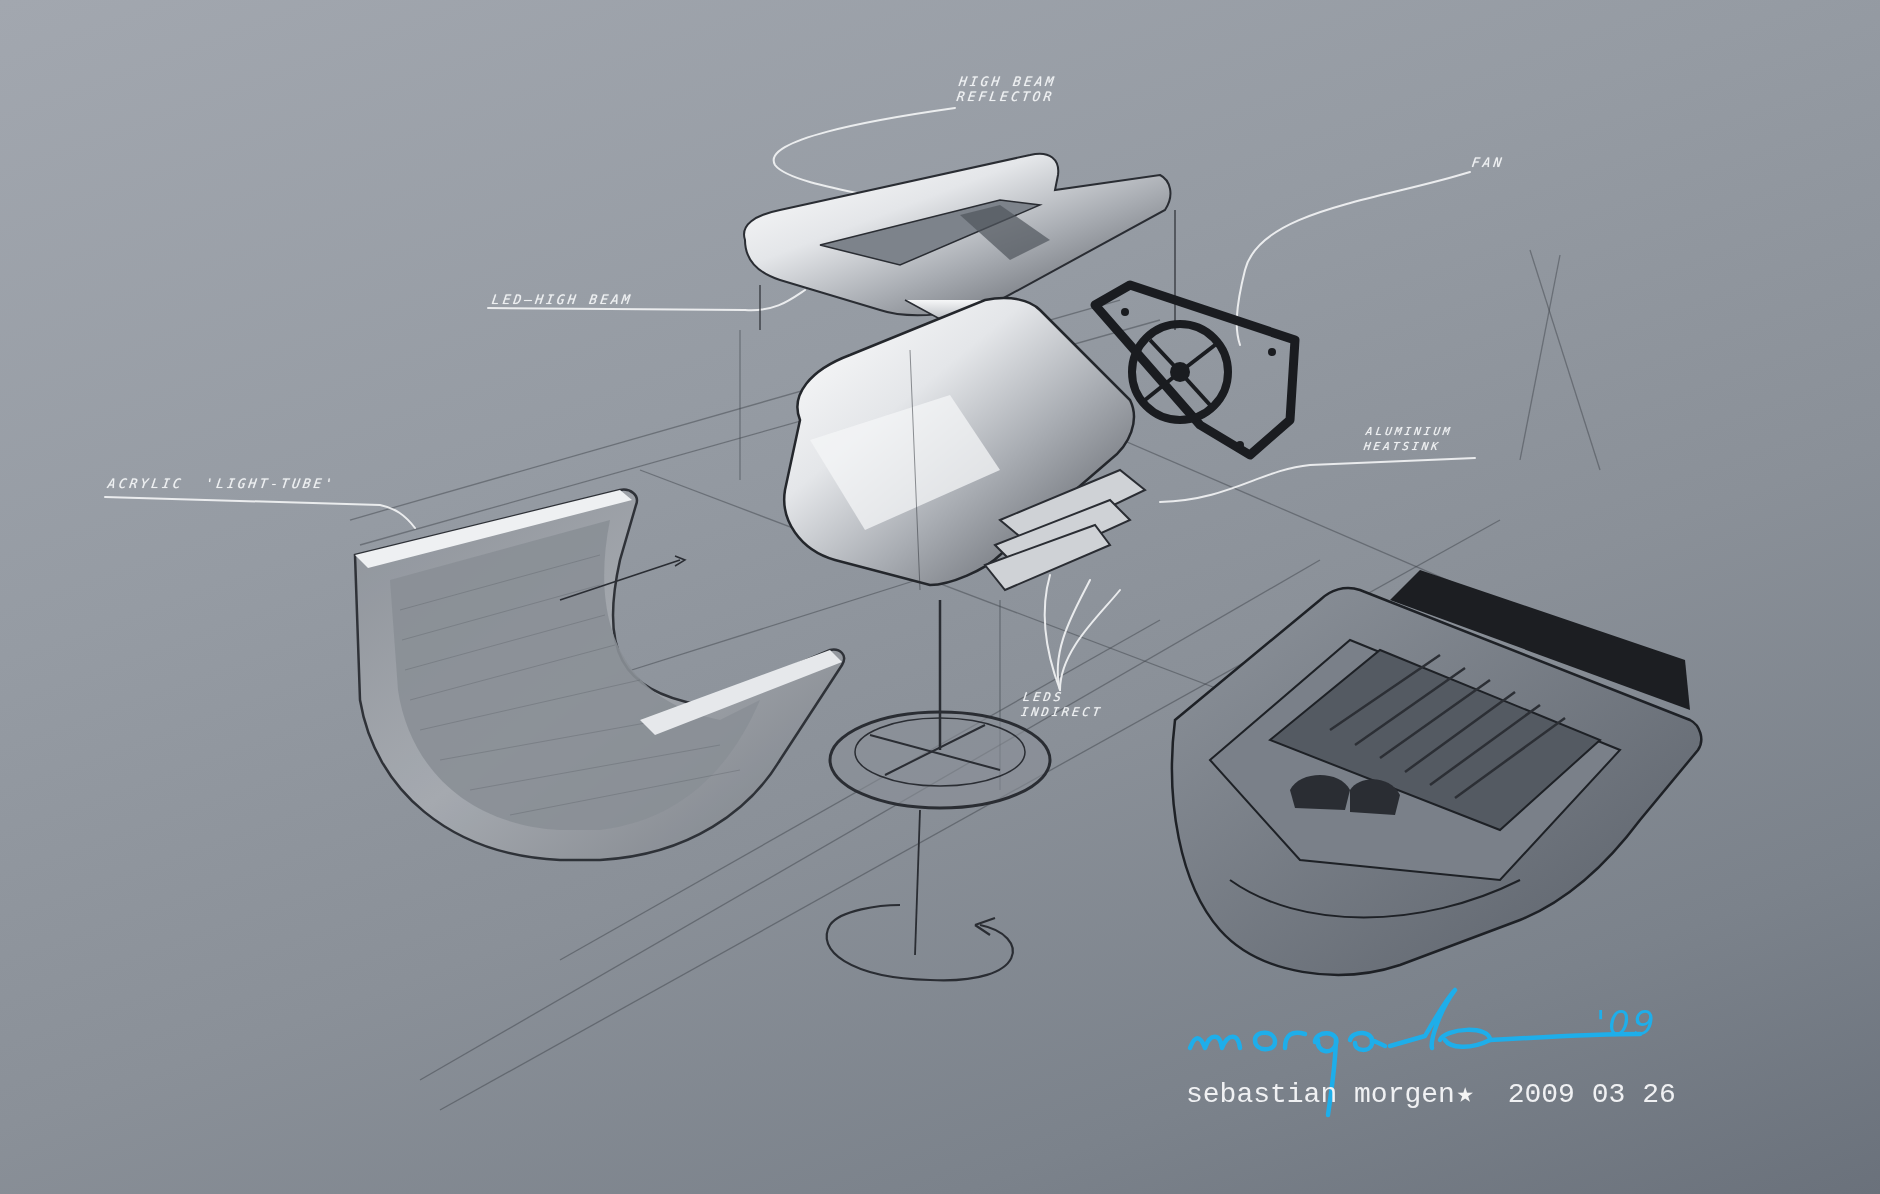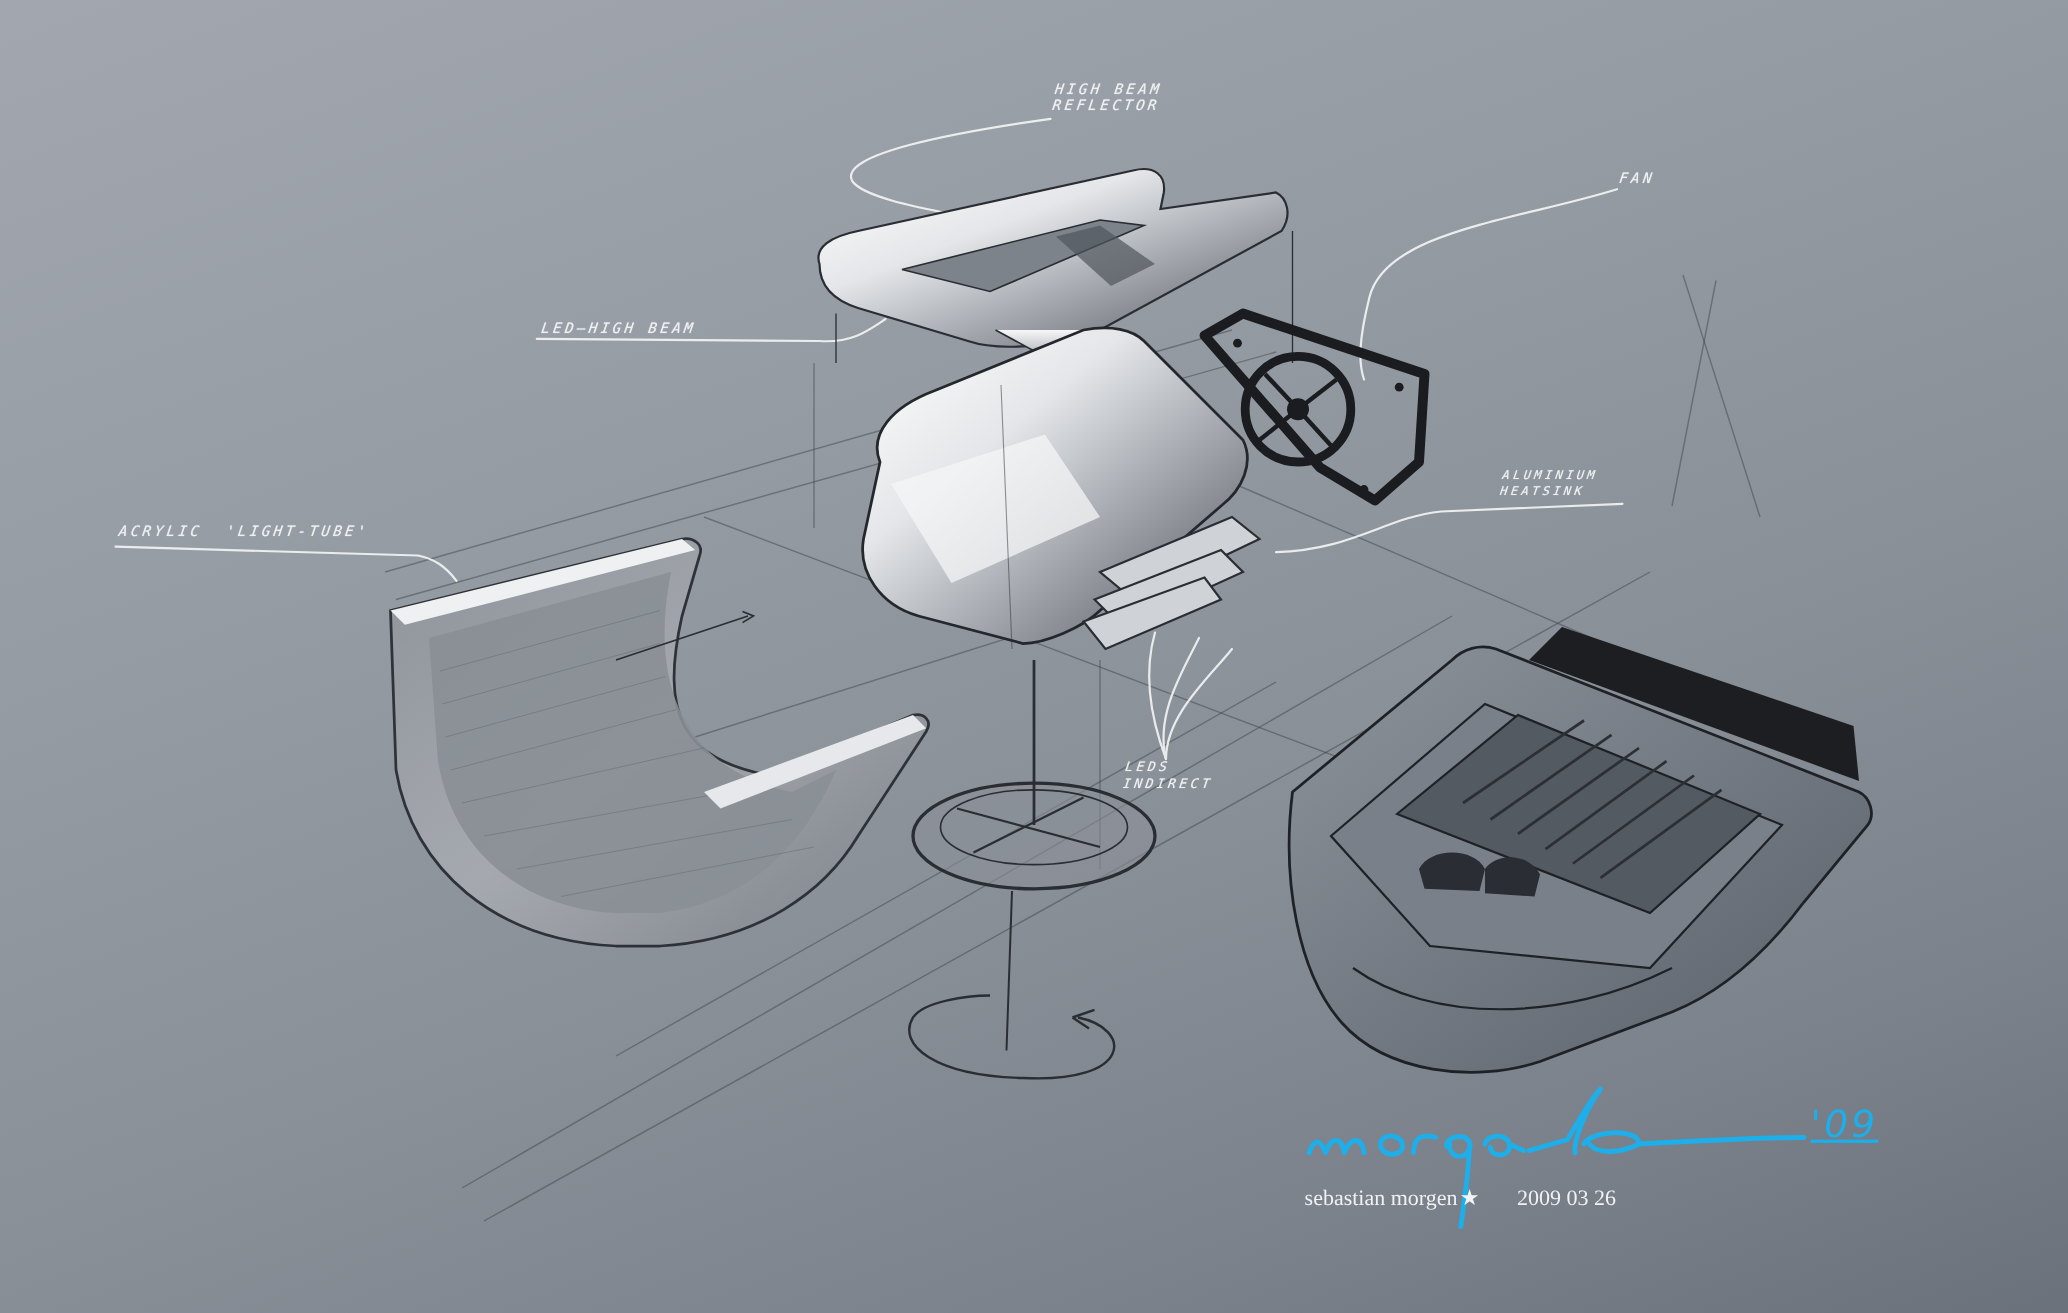--- a/index.html
+++ b/index.html
@@ -10,26 +10,26 @@
     }
     .canvas { position: absolute; left: 0; top: 0; width: 1880px; height: 1194px; }
     .label {
       position: absolute; color: #eef0f2; font-family: "DejaVu Sans Mono", monospace;
       font-size: 13px; letter-spacing: 3px; text-transform: uppercase; font-style: italic;
       line-height: 15px; white-space: pre; transform: skewX(-8deg);
       text-shadow: 0 0 1px rgba(255,255,255,0.6);
     }
     .credit {
       position: absolute; left: 1186px; top: 1076px; color: #f0f1f3;
-      font-family: Liberation Serif, serif; font-size: 20px; white-space: nowrap;
+      font-family: Liberation Mono, monospace; font-size: 28px; white-space: nowrap;
     }
     .credit .star { color: #f4f4f4; margin: 0 34px 0 2px; }
     .sig-year {
-      position: absolute; left: 1646px; top: 1003px; color: #1eaeea;
-      font-family: "DejaVu Sans", sans-serif; font-style: italic; font-size: 34px; letter-spacing: 3px; text-decoration: underline;
+      position: absolute; left: 1596px; top: 1003px; color: #1eaeea;
+      font-family: "DejaVu Sans", sans-serif; font-style: italic; font-size: 34px; letter-spacing: 3px;
     }
   </style>
 </head>
 <body>
 
 <svg class="canvas" viewBox="0 0 1880 1194" xmlns="http://www.w3.org/2000/svg">
   <defs>
     <linearGradient id="chrome" x1="0" y1="0" x2="1" y2="1">
       <stop offset="0" stop-color="#ffffff"></stop>
       <stop offset="0.35" stop-color="#e4e6e9"></stop>

